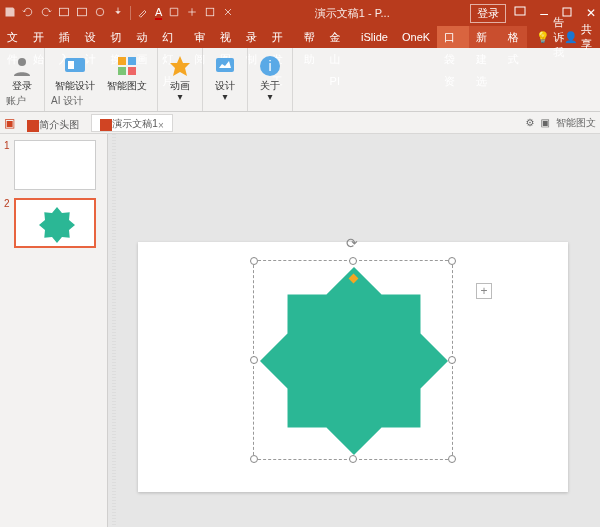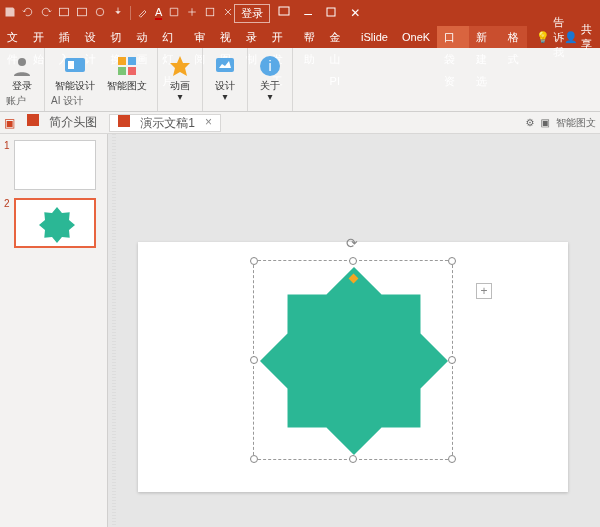--- a/index.html
+++ b/index.html
@@ -18,21 +18,21 @@
 .tellme{margin-left:10px;display:flex;align-items:center;gap:3px;opacity:.9}
 .share{margin-left:auto;margin-right:8px;display:flex;align-items:center;gap:3px}
 .ribbon{height:64px;background:#f3f2f1;border-bottom:1px solid #d0cfce;display:flex}
 .group{border-right:1px solid #d8d7d6;padding:2px 6px;display:flex;flex-direction:column;justify-content:space-between}
 .group-label{text-align:left;font-size:10px;color:#666;padding-bottom:1px}
 .group-row{display:flex;gap:4px;flex:1;align-items:flex-start;padding-top:2px}
 .big-btn{display:flex;flex-direction:column;align-items:center;gap:2px;padding:2px 4px;cursor:pointer}
 .big-btn .ic{width:24px;height:24px;display:flex;align-items:center;justify-content:center}
 .big-btn .lbl{font-size:10px;color:#333;text-align:center;line-height:1.1}
 .doc-bar{height:22px;background:#f3f2f1;border-bottom:1px solid #d8d7d6;display:flex;align-items:center;padding:0 4px;gap:4px}
-.doc-tab{display:flex;align-items:flex-start;gap:10px;padding:0 8px;height:18px;border:1px solid #d8d7d6;background:#fff;font-size:12px;color:#555}
+.doc-tab{display:flex;align-items:flex-end;gap:0;padding:0 8px;height:18px;border:1px solid #d8d7d6;background:#fff;font-size:10px;color:#555}
 .doc-tab.plain{border:none;background:none}
 .right-hdr{margin-left:auto;display:flex;gap:6px;align-items:center;color:#666;font-size:10px}
 .work{display:flex;height:393px;background:#e6e6e6}
 .thumbs{width:108px;background:#f3f2f1;border-right:1px solid #d0cfce;padding:6px 4px}
 .thumb-wrap{display:flex;gap:2px;margin-bottom:8px}
 .thumb-num{font-size:10px;color:#b83b1d;width:8px}
 .thumb{width:82px;height:50px;background:#fff;border:1px solid #ccc}
 .thumb.sel{border:2px solid #e8643f}
 .canvas-area{flex:1;position:relative;background:#e6e6e6;overflow:hidden}
 .slide{position:absolute;left:30px;top:108px;width:430px;height:250px;background:#fff;box-shadow:0 1px 3px rgba(0,0,0,.2)}
@@ -83,20 +83,21 @@
     <span><svg viewBox="0 0 16 16">
           <path stroke="#fff" fill="none" d="M3 8h10M8 3v10"></path>
         </svg></span>
     <span><svg viewBox="0 0 16 16">
           <rect x="3" y="3" width="10" height="10" fill="none" stroke="#fff"></rect>
         </svg></span>
     <span><svg viewBox="0 0 16 16">
           <path stroke="#fff" fill="none" d="M4 4l8 8M4 12l8-8"></path>
         </svg></span>
   </div>
+  <div class="title-center">演示文稿1 - P...</div>
   <div class="login-box">登录</div>
   <div class="win-ctrl">
     <span><svg width="12" height="12" viewBox="0 0 12 12">
           <rect x="1" y="1" width="10" height="8" fill="none" stroke="#fff"></rect>
         </svg></span>
     <span style="font-size:14px">‒</span>
     <span><svg width="10" height="10" viewBox="0 0 10 10">
           <rect x="1" y="1" width="8" height="8" fill="none" stroke="#fff"></rect>
         </svg></span>
     <span style="font-size:12px">✕</span>

